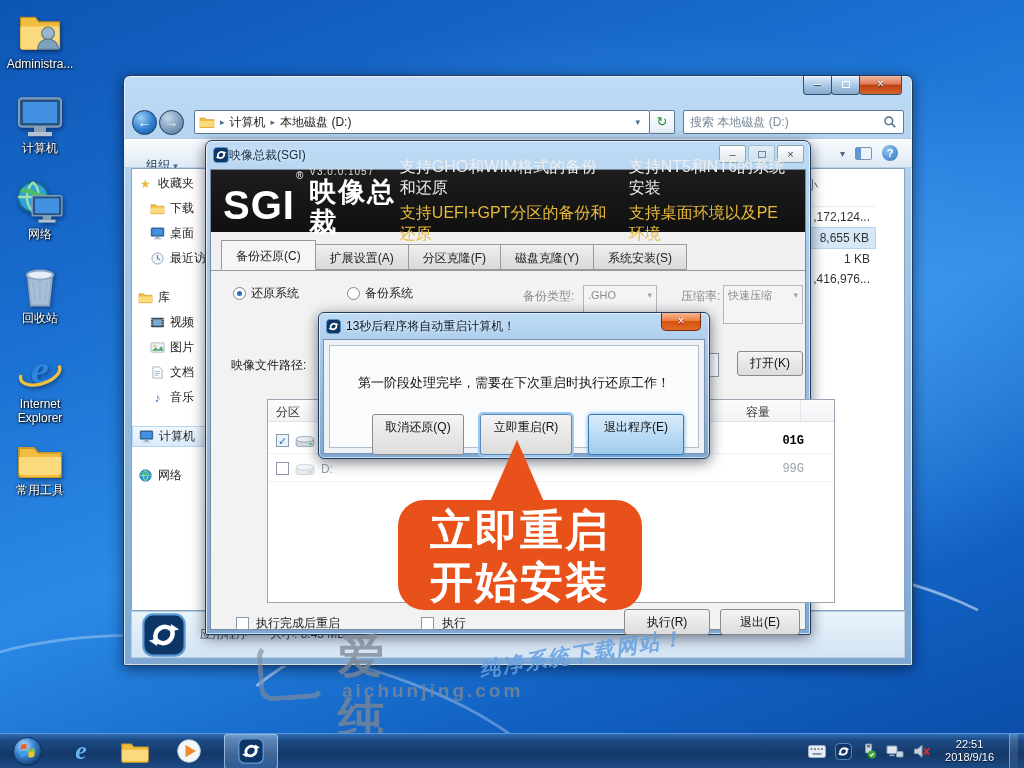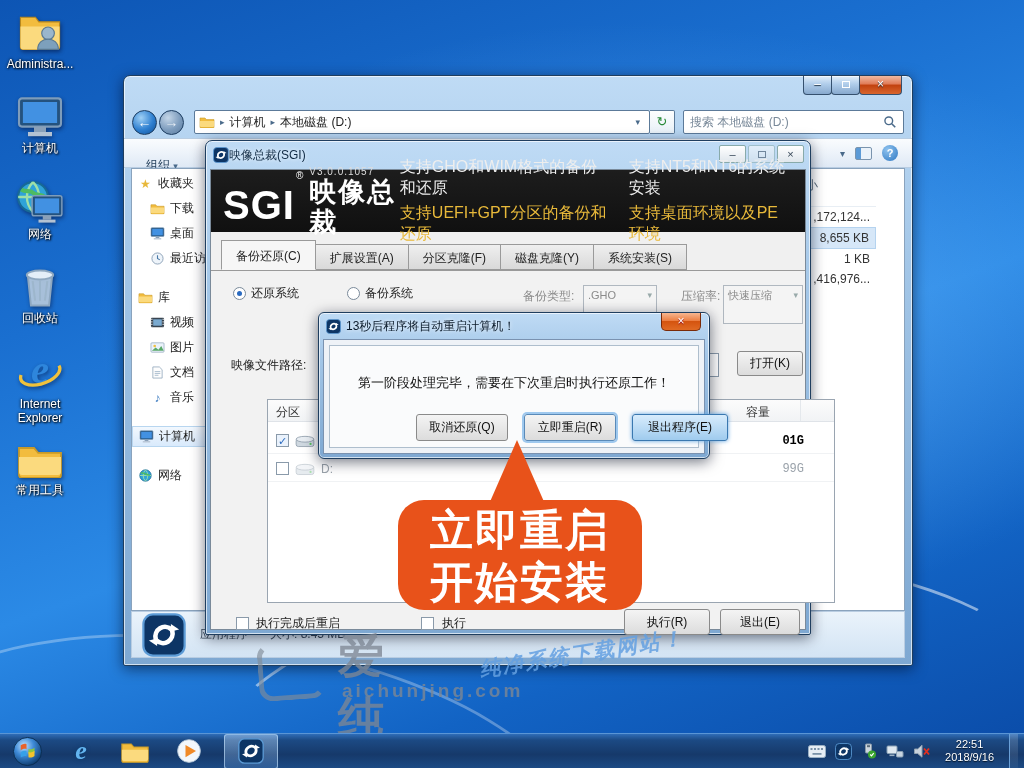--- a/index.html
+++ b/index.html
@@ -122,21 +122,21 @@
   
   #dialog { left:318px; top:312px; width:392px; height:147px; z-index:30; border-radius:6px; }
   .dlg-title { position:absolute; top:0; left:0; right:0; height:26px; display:flex; align-items:center; padding:0 7px; }
   .dlg-title .t { font-size:12px; color:#0a1a2a; margin-left:5px; text-shadow:0 0 4px #fff; }
   .dlg-close { position:absolute; right:8px; top:0; width:40px; height:18px; border:1px solid #7a2a08; border-top:none; border-radius:0 0 5px 5px;
     background:linear-gradient(180deg,#f6b690,#ec7f43 45%,#d4540f 50%,#e06a24); color:#fff; font-size:12px; text-align:center; line-height:16px; text-shadow:0 1px 1px #802; }
   .dlg-body { position:absolute; top:26px; left:4px; right:4px; bottom:4px; background:#eef2f7; border:1px solid #7a92b0; }
   .dlg-inner { position:absolute; inset:5px; background:#fafbfc; border:1px solid #aebecd; }
   .dlg-msg { position:absolute; top:28px; left:0; right:0; text-align:center; font-size:13px; color:#111; }
   .dlg-btns { position:absolute; top:68px; left:0; right:0; height:28px; }
-  .dlg-btn { position:absolute; height:27px; line-height:25px; font-size:12px;margin-left:44px; }
+  .dlg-btn { position:absolute; height:41px; line-height:25px; font-size:12px; }
   .dlg-b1 { left:42px; width:92px; }
   .dlg-b2 { left:150px; width:92px; box-shadow:0 0 0 2px #9ec8ee; border-color:#5a8ab8; }
   .dlg-b3 { left:258px; width:96px; background:linear-gradient(180deg,#d8ecfc,#9fcbee); border:1px solid #3a78b0; box-shadow:0 0 4px #5aa0e0; }
 
   
   #callout { position:absolute; z-index:40; }
   .co-tip { position:absolute; left:489px; top:440px; width:0; height:0; border-left:28px solid transparent; border-right:28px solid transparent; border-bottom:64px solid #e8521a; }
   .co-bubble { position:absolute; left:398px; top:500px; width:244px; height:110px; background:#e8521a; border-radius:26px;
     color:#fff; font-size:43px; font-weight:bold; text-align:center; line-height:52px; padding-top:4px; letter-spacing:2px; }
 

